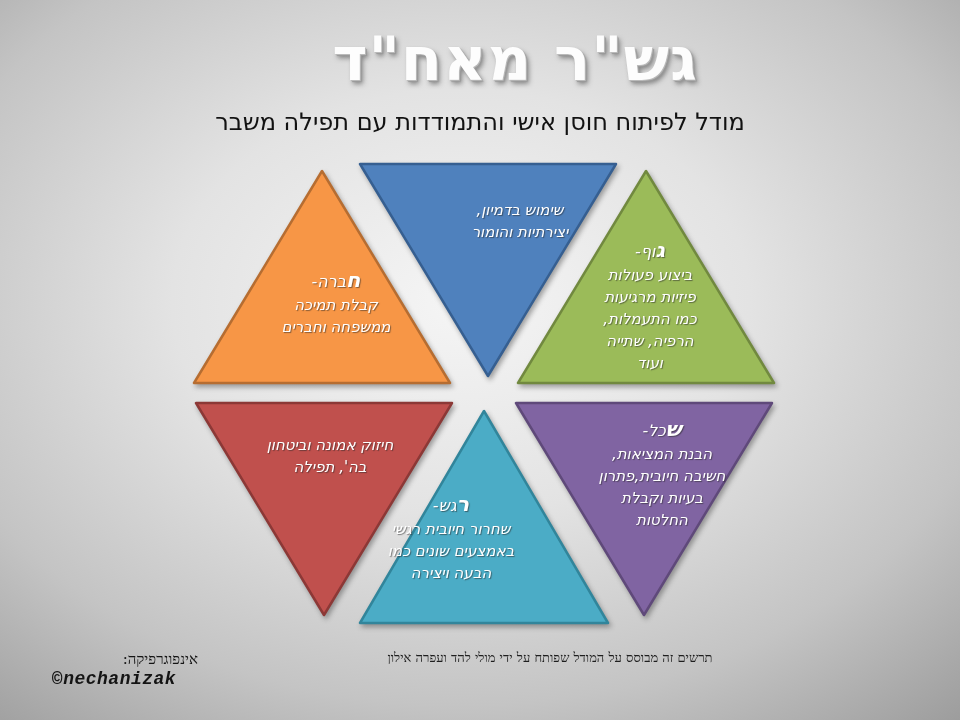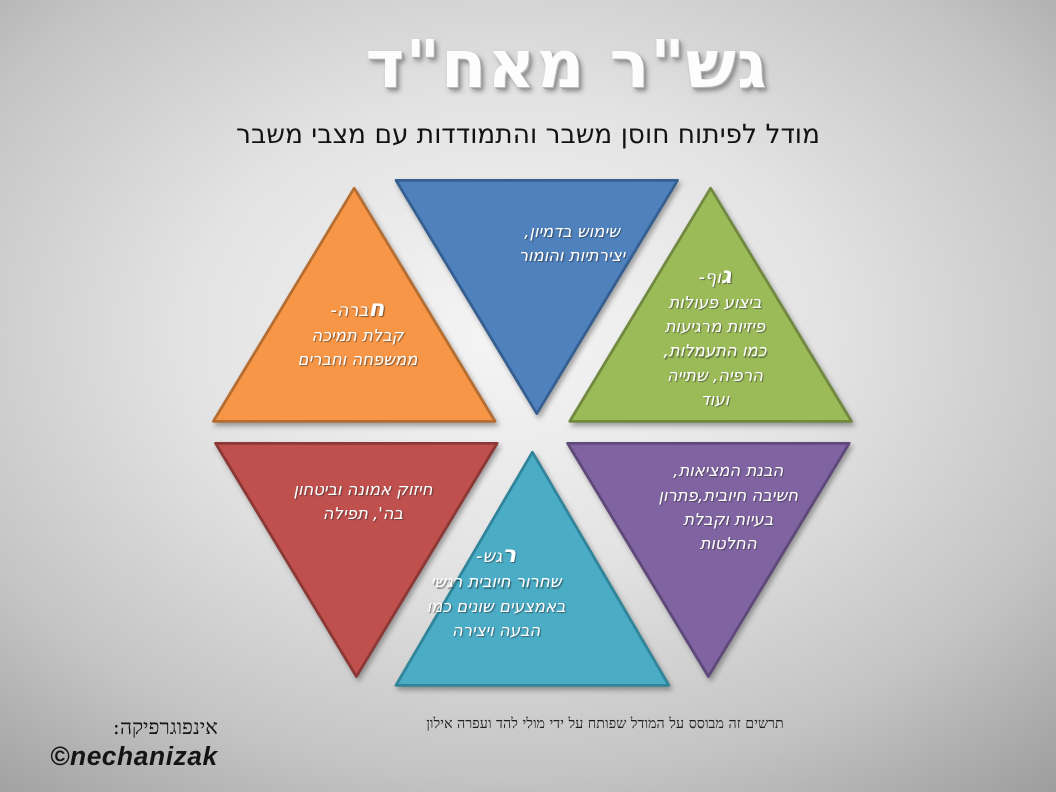--- a/index.html
+++ b/index.html
@@ -30,51 +30,51 @@
   .tri-heading{font-size:16px;line-height:25px;}
   .tri-heading b{font-size:21px;}
   .tri-body{font-size:15px;line-height:22px;white-space:pre-line;}
   .footer-credit{
     position:absolute;top:650px;left:140px;width:820px;text-align:center;
     font-family:"DejaVu Serif","Liberation Serif",serif;
     font-size:13px;color:#1e1e1e;
   }
   .footer-info{position:absolute;top:650px;left:30px;width:168px;color:#141414;}
   .footer-info-label{
-    text-align:right;font-size:19px;
+    text-align:right;font-size:15px;
     font-family:"DejaVu Serif","Liberation Serif",serif;
   }
   .footer-info-author{
-    text-align:right;font-size:24px;font-style:italic;font-weight:bold;margin-top:1px;
-    font-family:Liberation Sans, sans-serif;letter-spacing:.5px;direction:ltr;
+    text-align:center;font-size:18px;font-style:italic;font-weight:bold;margin-top:1px;
+    font-family:Liberation Mono, monospace;letter-spacing:.5px;direction:ltr;
   }
 </style>
 </head>
 <body>
 
 <div class="canvas">
 
   <div class="title">גש"ר מאח"ד</div>
-  <div class="subtitle">מודל לפיתוח חוסן משבר והתמודדות עם מצבי משבר</div>
+  <div class="subtitle">מודל לפיתוח חוסן אישי והתמודדות עם תפילה משבר</div>
 
   <svg class="diagram" width="960" height="720" viewBox="0 0 960 720">
     <polygon points="360,164 616,164 488,376" fill="#4f81bd" stroke="#365f91"></polygon>
     <polygon points="322,171 194,383 450,383" fill="#f79646" stroke="#b66d31"></polygon>
     <polygon points="646,171 518,383 774,383" fill="#9bbb59" stroke="#71893f"></polygon>
     <polygon points="196,403 452,403 324,615" fill="#c0504d" stroke="#8c3836"></polygon>
     <polygon points="516,403 772,403 644,615" fill="#8064a2" stroke="#5f497a"></polygon>
     <polygon points="484,411 360,623 608,623" fill="#4bacc6" stroke="#31859b"></polygon>
   </svg>
 
   <div class="tri-text" style="left:400px;top:199px;width:240px;">
     <div class="tri-body">שימוש בדמיון,
 יצירתיות והומור</div>
   </div>
 
-  <div class="tri-text" style="left:205px;top:268px;width:240px;">
+  <div class="tri-text" style="left:216px;top:268px;width:240px;">
     <div class="tri-heading"><b>ח</b><span>ברה-</span></div>
     <div class="tri-body">קבלת תמיכה
 ממשפחה וחברים</div>
   </div>
 
   <div class="tri-text" style="left:530px;top:238px;width:240px;">
     <div class="tri-heading"><b>ג</b><span>וף-</span></div>
     <div class="tri-body">ביצוע פעולות
 פיזיות מרגיעות
 כמו התעמלות,
@@ -88,20 +88,21 @@
   </div>
 
   <div class="tri-text" style="left:331px;top:492px;width:240px;">
     <div class="tri-heading"><b>ר</b><span>גש-</span></div>
     <div class="tri-body">שחרור חיובית רגשי
 באמצעים שונים כמו
 הבעה ויצירה</div>
   </div>
 
   <div class="tri-text" style="left:542px;top:417px;width:240px;">
+    <div class="tri-heading"><b>ש</b><span>כל-</span></div>
     <div class="tri-body">הבנת המציאות,
 חשיבה חיובית,פתרון
 בעיות וקבלת
 החלטות</div>
   </div>
 
   <div class="footer-credit">תרשים זה מבוסס על המודל שפותח על ידי מולי להד ועפרה אילון</div>
 
   <div class="footer-info">
     <div class="footer-info-label">אינפוגרפיקה:</div>

